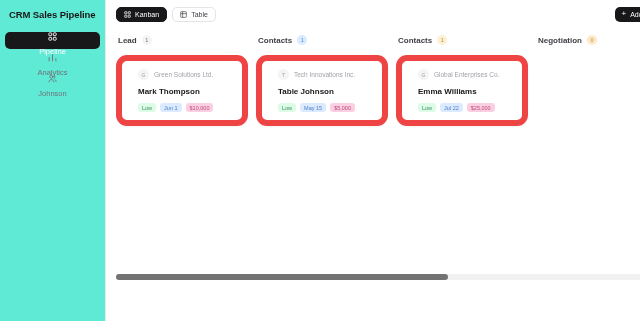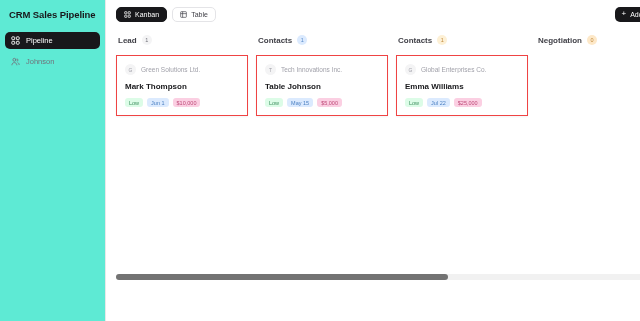--- a/index.html
+++ b/index.html
@@ -34,20 +34,21 @@
     display: flex; align-items: center;
     gap: 6px;
     height: 17px;
     padding: 0 6px;
     margin-bottom: 4px;
     border-radius: 5px;
     font-size: 7.5px;
     color: #71717a;
     cursor: pointer;
     white-space: nowrap;
+    flex-direction: column;
   }
   .nav-item.active {
     background: #18181b;
     color: #ffffff;
   }
   .nav-item .ico { width: 9px; height: 9px; flex: 0 0 9px; display: block; }
   .nav-item .ico svg { display: block; width: 9px; height: 9px; }
 
   
   .main { flex: 1; height: 321px; display: flex; flex-direction: column; background: #ffffff; position: relative; }
@@ -107,23 +108,23 @@
     min-width: 10px; height: 10px;
     padding: 0 3px;
     border-radius: 5px;
     font-size: 5.5px;
     display: flex; align-items: center; justify-content: center;
     color: #71717a;
     background: #f4f4f5;
   }
   .card {
     background: #ffffff;
-    border: 1px solid #ef4444;
-    border-radius: 0;
-    padding: 8px 8px 8px 8px;
+    border: 6px solid #ef4444;
+    border-radius: 11px;
+    padding: 8px 8px 8px 16px;
     box-shadow: 0 1px 2px rgba(16,24,40,0.05);
   }
   .card-company {
     display: flex; align-items: center; gap: 5px;
     margin-bottom: 7px;
   }
   .avatar {
     width: 11px; height: 11px; flex: 0 0 11px;
     border-radius: 50%;
     background: #f4f4f5;
@@ -174,20 +175,30 @@
           <svg viewBox="0 0 16 16" fill="none" stroke="currentColor" stroke-width="1.6">
             <rect x="1.5" y="1.5" width="5" height="5" rx="1"></rect>
             <rect x="9.5" y="1.5" width="5" height="5" rx="1"></rect>
             <rect x="1.5" y="9.5" width="5" height="5" rx="1"></rect>
             <rect x="9.5" y="9.5" width="5" height="5" rx="1"></rect>
           </svg>
         </span>
         <span>Pipeline</span>
       </div>
 
+      <div class="nav-item">
+        <span class="ico">
+          <svg viewBox="0 0 16 16" fill="none" stroke="currentColor" stroke-width="1.6" stroke-linecap="round">
+            <path d="M2 14V8"></path>
+              <path d="M8 14V3"></path>
+              <path d="M14 14V10"></path>
+          </svg>
+        </span>
+        <span>Analytics</span>
+      </div>
 
       <div class="nav-item">
         <span class="ico">
           <svg viewBox="0 0 16 16" fill="none" stroke="currentColor" stroke-width="1.5" stroke-linecap="round">
             <circle cx="6" cy="5" r="2.6"></circle>
             <path d="M1.6 14c0-2.4 2-4 4.4-4s4.4 1.6 4.4 4"></path>
             <path d="M11 3.2a2.4 2.4 0 010 4.4"></path>
             <path d="M12.4 10.2c1.3.5 2.1 1.8 2.1 3.3"></path>
           </svg>
         </span>

